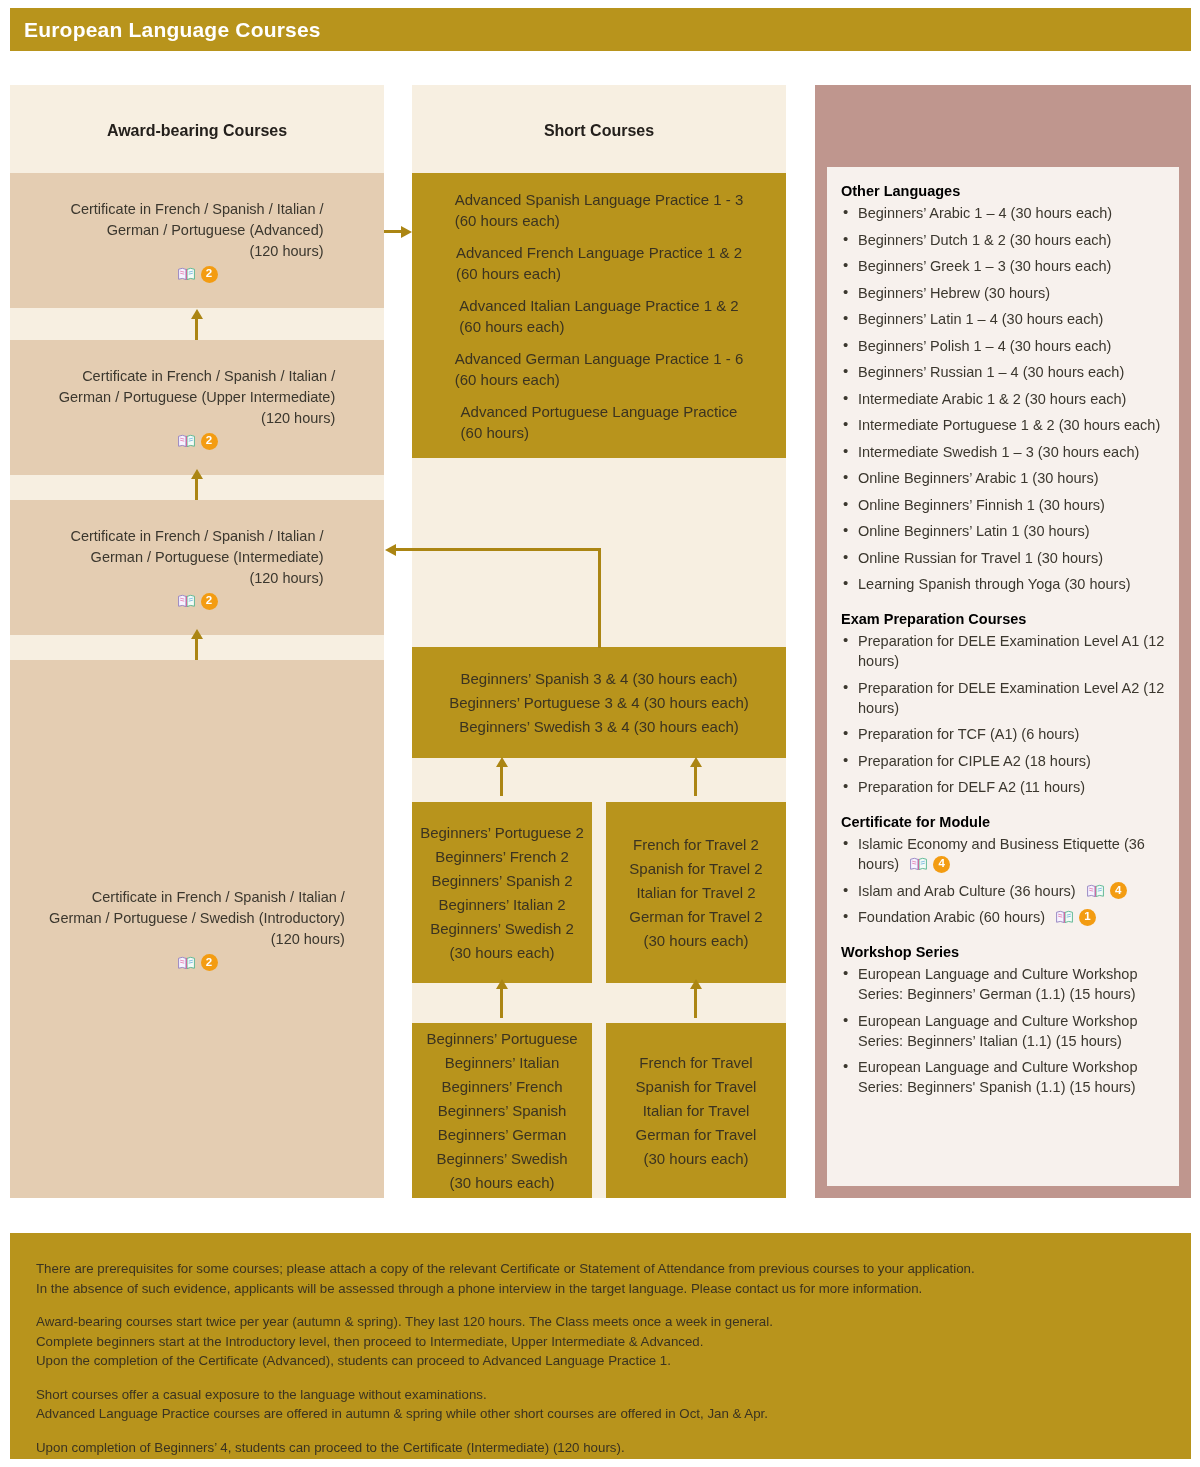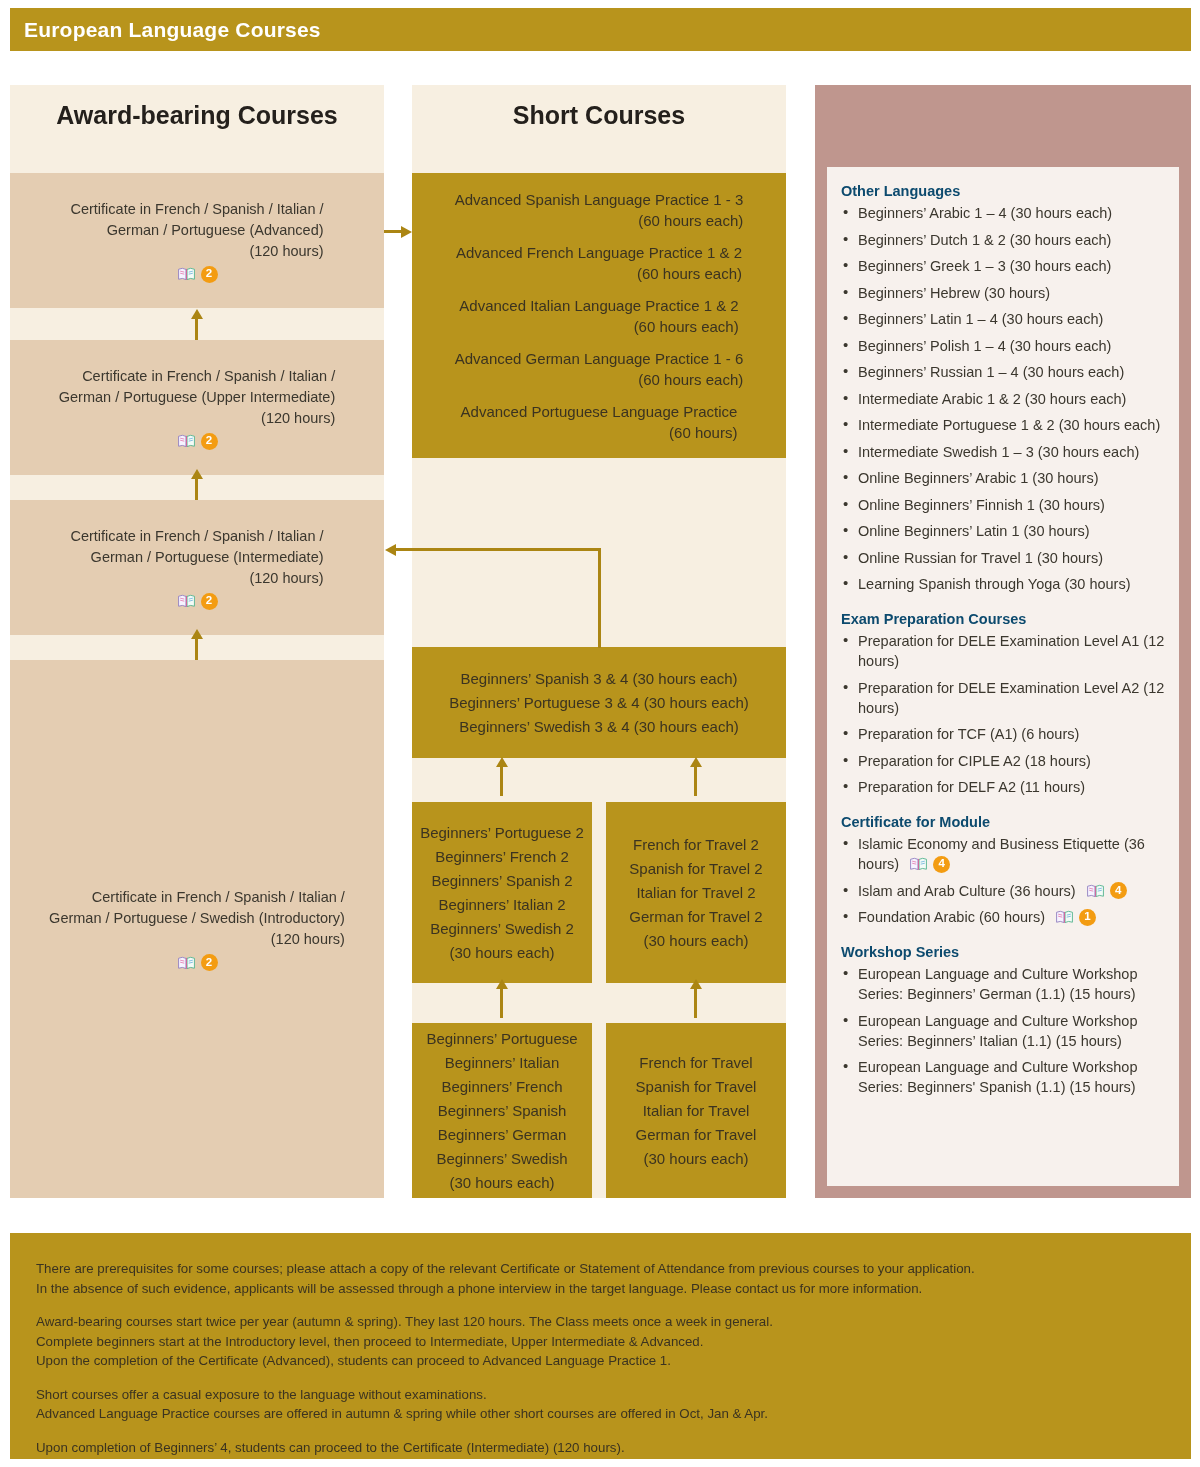--- a/index.html
+++ b/index.html
@@ -48,24 +48,24 @@
   .col-award {
     position: absolute;
     left: 10px;
     top: 0;
     width: 374px;
     height: 1113px;
     background: #f7efe1;
   }
   .col-title {
     text-align: center;
-    font-size: 25px;
+    font-size: 16px;
     font-weight: bold;
     color: #24201c;
-    padding-top: 16px;
+    padding-top: 37px;
   }
   .award-box {
     position: absolute;
     left: 0;
     width: 374px;
     background: #e4cdb2;
     display: flex;
     flex-direction: column;
     align-items: center;
     justify-content: center;
@@ -109,21 +109,21 @@
     background: #f7efe1;
   }
   .short-box {
     position: absolute;
     background: #b8941c;
     box-sizing: border-box;
     display: flex;
     flex-direction: column;
     align-items: center;
     justify-content: center;
-    text-align: right;
+    text-align: left;
     color: #3b3320;
   }
   .short-box .entry {
     font-size: 15px;
     line-height: 21px;
     margin: 0;
   }
   .short-box .entry + .entry { margin-top: 11px; }
   .short-box .entry .sub { display: block; }
   .short-box .stack-line {
@@ -155,21 +155,21 @@
     width: 352px;
     height: 1019px;
     background: #f7f1ed;
     box-sizing: border-box;
     padding: 16px 10px 10px 14px;
     overflow: hidden;
   }
   .sec-head {
     font-size: 14.5px;
     font-weight: bold;
-    color: #0c4a6e;
+    color: #000000;
     margin: 0 0 4px 0;
   }
   .sec-head.spaced { margin-top: 17px; }
   ul.sec-list {
     list-style: none;
     margin: 0;
     padding: 0;
   }
   ul.sec-list li {
     position: relative;

